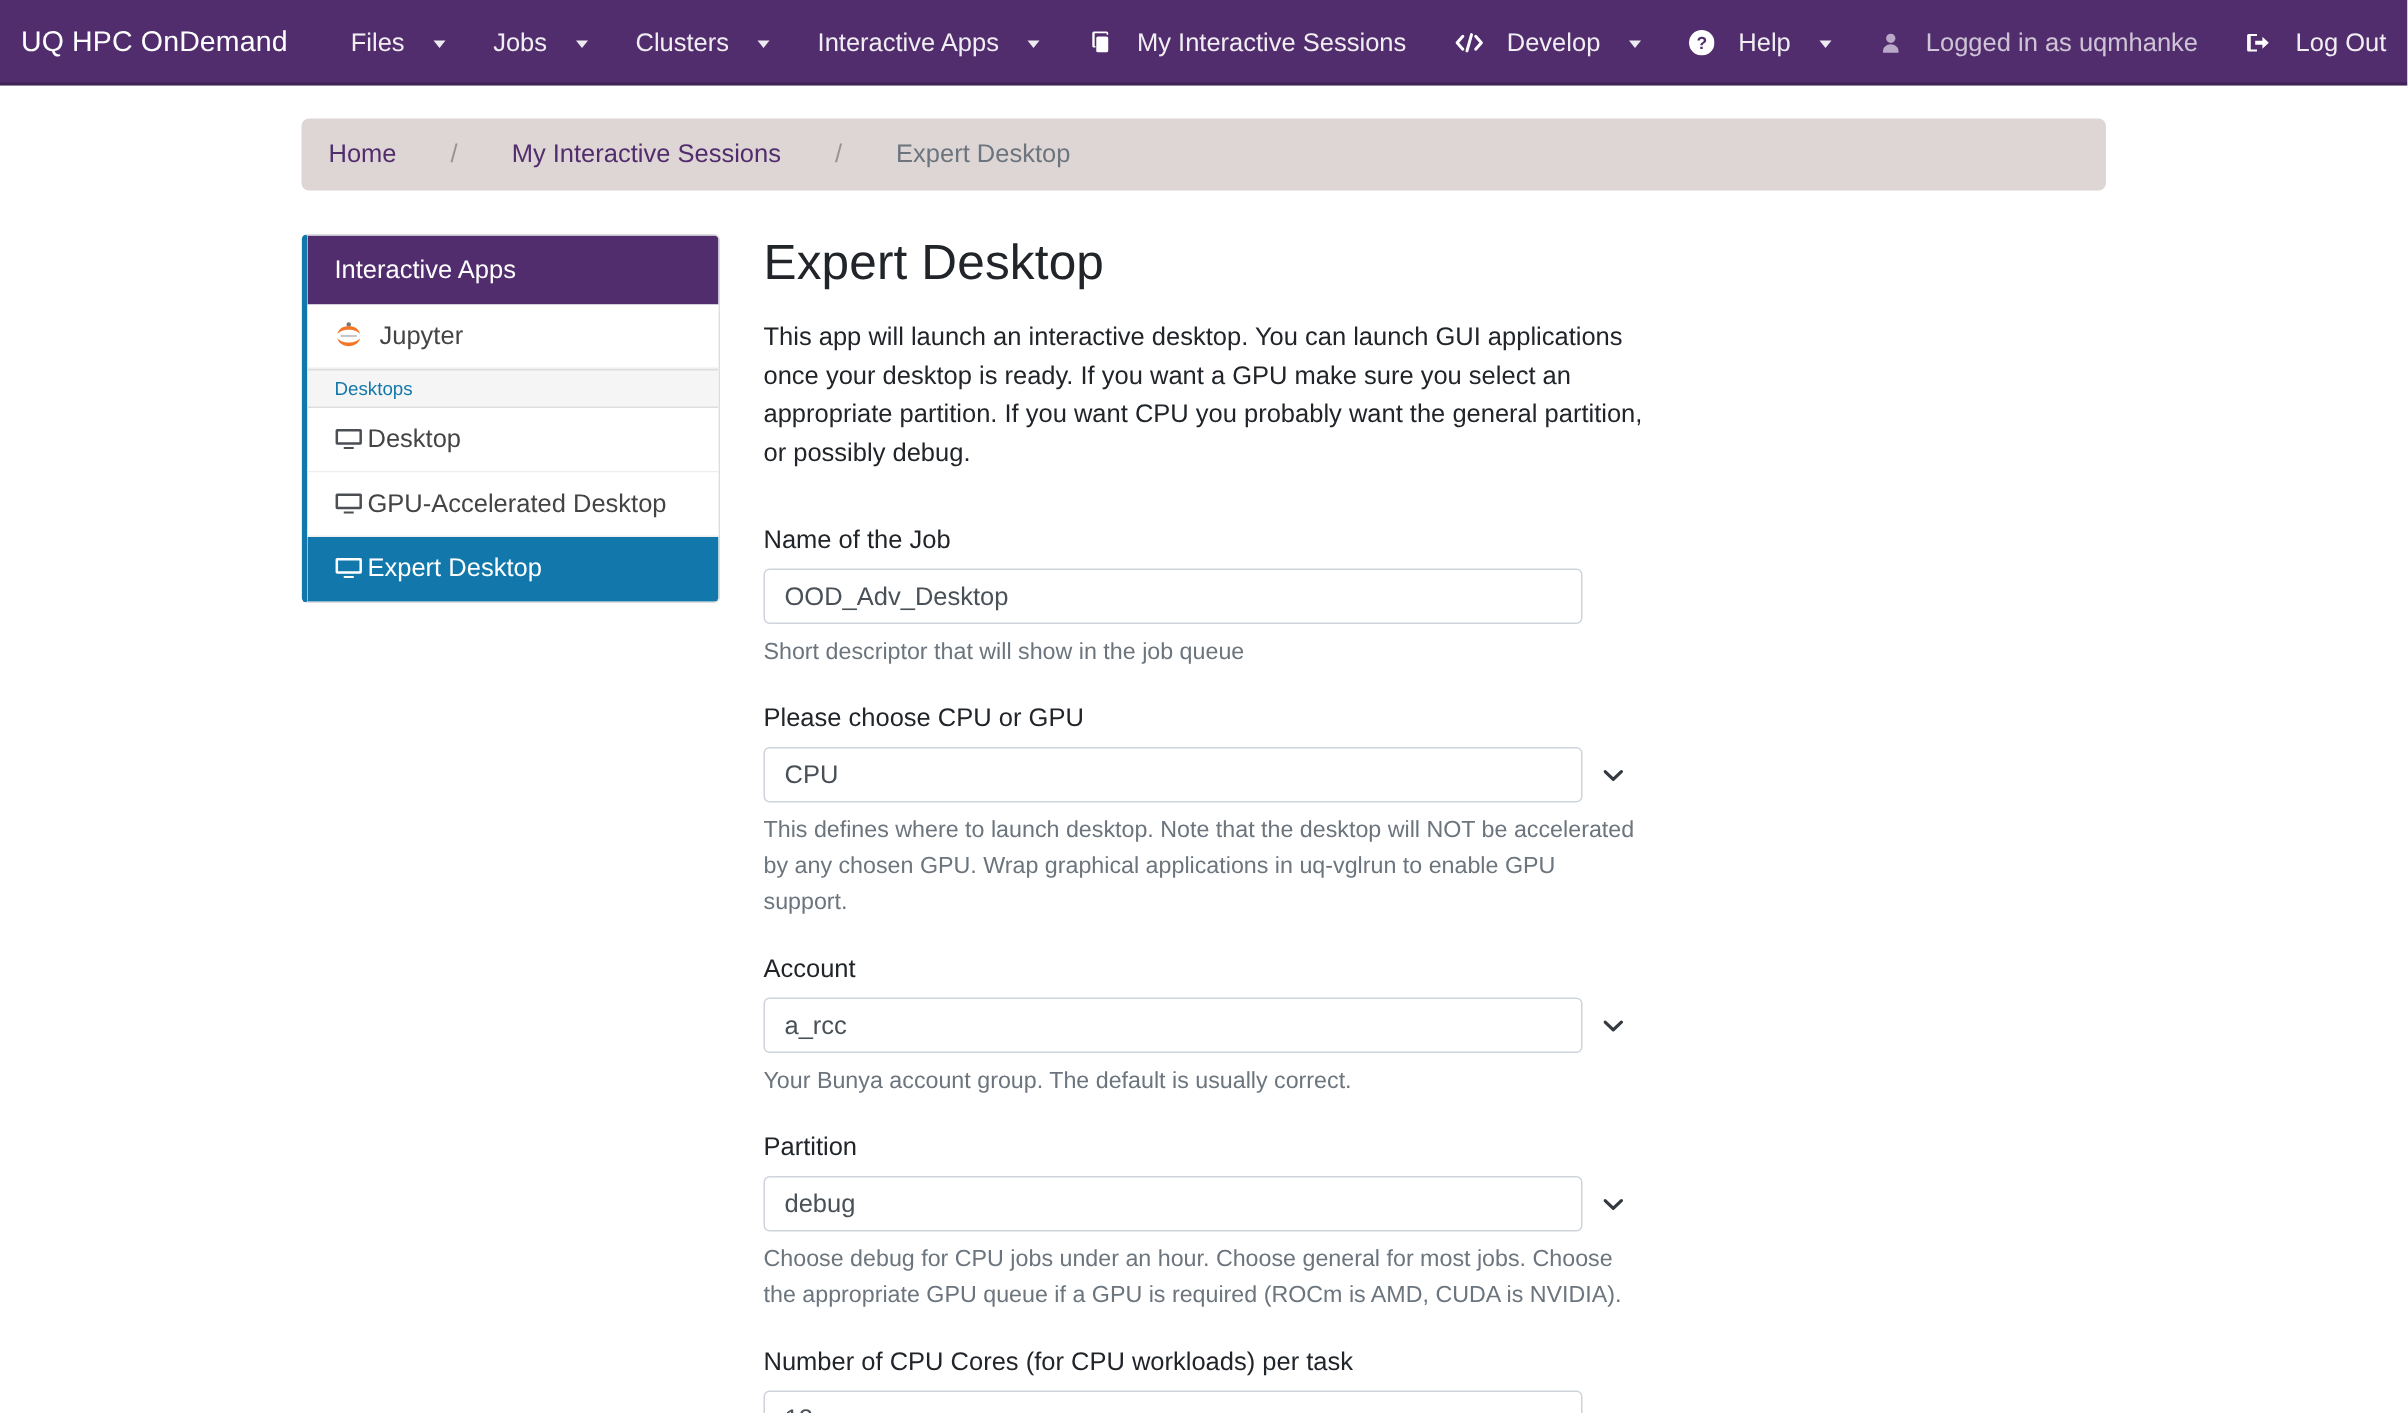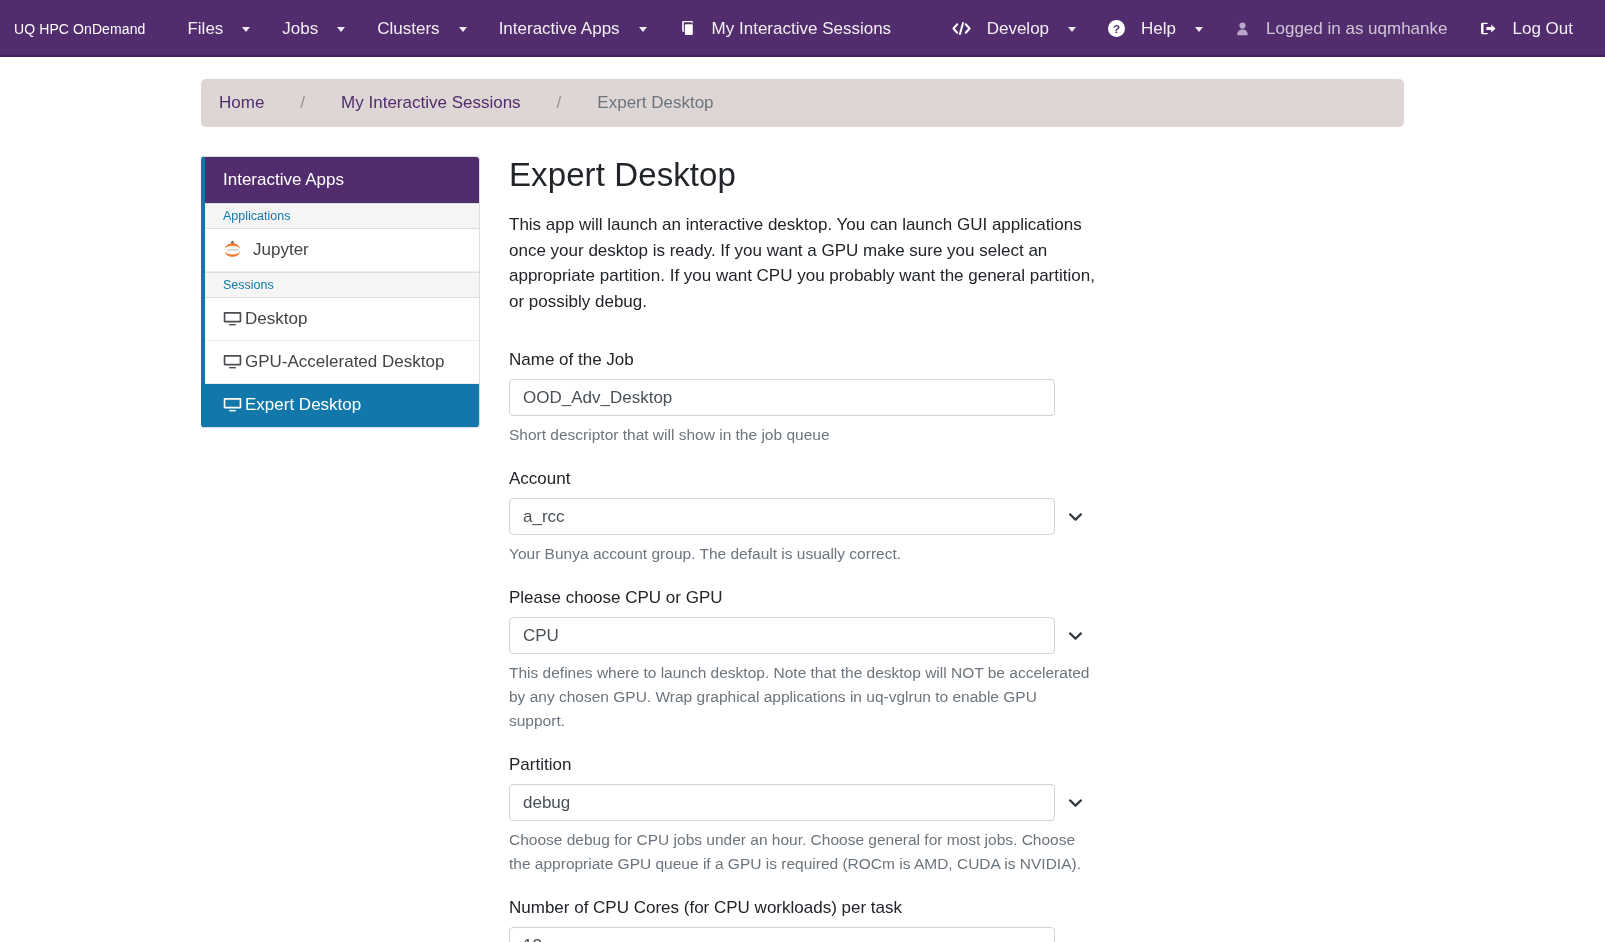--- a/index.html
+++ b/index.html
@@ -24,21 +24,21 @@
     position: relative;
   }
   .navbar::after {
     content: "";
     position: absolute;
     left: 0; right: 0; bottom: 0;
     height: 2px;
     background: rgba(0,0,0,0.22);
   }
   .brand {
-    font-size: 14px;
+    font-size: 19px;
     color: #ffffff;
     letter-spacing: 0.1px;
     margin-right: 26px;
     white-space: nowrap;
   }
   .nav-links { display: flex; align-items: center; gap: 0; }
   .nav-item {
     display: flex;
     align-items: center;
     gap: 16px;
@@ -291,39 +291,38 @@
     <span class="bc-active">Expert Desktop</span>
   </nav>
 
   <div class="row">
 
     <div class="col-side">
       <div class="panel">
         <div class="panel-heading">Interactive Apps</div>
         <ul class="list-group">
 
-          <li class="list-head">Applications</li>
 
           <li class="list-item">
             <span class="ic jupy">
               <svg width="19" height="19" viewBox="0 0 24 24" aria-hidden="true">
                 <circle cx="12" cy="3" r="1.9" fill="#767677"></circle>
                 <path d="M12 7.3c4.5 0 8.3 1.6 9.6 3.8-.6-3.9-4.7-6.9-9.6-6.9S3 7.2 2.4 11.1C3.7 8.9 7.5 7.3 12 7.3z" fill="#f37726"></path>
                 <path d="M12 18.2c-4.5 0-8.3-1.6-9.6-3.8.6 3.9 4.7 6.9 9.6 6.9s9-3 9.6-6.9c-1.3 2.2-5.1 3.8-9.6 3.8z" fill="#f37726"></path>
                 <rect x="4" y="11.6" width="16" height="2.4" fill="#ffffff"></rect>
                 <g fill="#9e9e9e">
                   <rect x="5.2" y="12.0" width="13.6" height="0.5"></rect>
                   <rect x="5.2" y="13.0" width="13.6" height="0.5"></rect>
                 </g>
               </svg>
             </span>
             <span>Jupyter</span>
           </li>
 
-          <li class="list-head">Sessions</li>
+          <li class="list-head">Desktops</li>
 
           <li class="list-item">
             <span class="ic">
               <svg width="19" height="19" viewBox="0 0 16 16" fill="#4b4f54" aria-hidden="true">
                 <path d="M1.5 2.5h13a.9.9 0 0 1 .9.9v7a.9.9 0 0 1-.9.9h-13a.9.9 0 0 1-.9-.9v-7a.9.9 0 0 1 .9-.9zm.5 1.4v6h12v-6H2z"></path>
                 <path d="M5.2 12.6h5.6v1.2H5.2z"></path>
               </svg>
             </span>
             <span>Desktop</span>
           </li>
@@ -354,49 +353,49 @@
 
     <div class="col-main">
 
       <h1 class="page-title">Expert Desktop</h1>
       <p class="lede">This app will launch an interactive desktop. You can launch GUI applications once your desktop is ready. If you want a GPU make sure you select an appropriate partition. If you want CPU you probably want the general partition, or possibly debug.</p>
 
       <div class="form-group">
         <label class="form-label">Name of the Job</label>
         <input class="form-control" type="text" value="OOD_Adv_Desktop" style="">
         <small class="help-text">Short descriptor that will show in the job queue</small>
+      </div>
+
+      <div class="form-group">
+        <label class="form-label">Please choose CPU or GPU</label>
+        <div class="select-wrap">
+          <select class="form-control"><option value="CPU">CPU</option><option value="GPU">GPU</option></select>
+          <span class="select-arrow">
+            <svg width="13" height="9" viewBox="0 0 12 8" fill="none" stroke="#343a40" stroke-width="2" stroke-linecap="round" stroke-linejoin="round" aria-hidden="true">
+              <polyline points="1,1.6 6,6.4 11,1.6"></polyline>
+            </svg>
+          </span>
+        </div>
+        <small class="help-text">This defines where to launch desktop. Note that the desktop will NOT be accelerated by any chosen GPU. Wrap graphical applications in uq-vglrun to enable GPU support.</small>
       </div>
 
       <div class="form-group">
         <label class="form-label">Account</label>
         <div class="select-wrap">
           <select class="form-control"><option value="a_rcc">a_rcc</option></select>
           <span class="select-arrow">
             <svg width="13" height="9" viewBox="0 0 12 8" fill="none" stroke="#343a40" stroke-width="2" stroke-linecap="round" stroke-linejoin="round" aria-hidden="true">
               <polyline points="1,1.6 6,6.4 11,1.6"></polyline>
             </svg>
           </span>
         </div>
         <small class="help-text">Your Bunya account group. The default is usually correct.</small>
       </div>
 
       <div class="form-group">
-        <label class="form-label">Please choose CPU or GPU</label>
-        <div class="select-wrap">
-          <select class="form-control"><option value="CPU">CPU</option><option value="GPU">GPU</option></select>
-          <span class="select-arrow">
-            <svg width="13" height="9" viewBox="0 0 12 8" fill="none" stroke="#343a40" stroke-width="2" stroke-linecap="round" stroke-linejoin="round" aria-hidden="true">
-              <polyline points="1,1.6 6,6.4 11,1.6"></polyline>
-            </svg>
-          </span>
-        </div>
-        <small class="help-text">This defines where to launch desktop. Note that the desktop will NOT be accelerated by any chosen GPU. Wrap graphical applications in uq-vglrun to enable GPU support.</small>
-      </div>
-
-      <div class="form-group">
         <label class="form-label">Partition</label>
         <div class="select-wrap">
           <select class="form-control"><option value="debug">debug</option><option value="general">general</option><option value="gpu_cuda">gpu_cuda</option><option value="gpu_rocm">gpu_rocm</option></select>
           <span class="select-arrow">
             <svg width="13" height="9" viewBox="0 0 12 8" fill="none" stroke="#343a40" stroke-width="2" stroke-linecap="round" stroke-linejoin="round" aria-hidden="true">
               <polyline points="1,1.6 6,6.4 11,1.6"></polyline>
             </svg>
           </span>
         </div>
         <small class="help-text">Choose debug for CPU jobs under an hour. Choose general for most jobs. Choose the appropriate GPU queue if a GPU is required (ROCm is AMD, CUDA is NVIDIA).</small>

